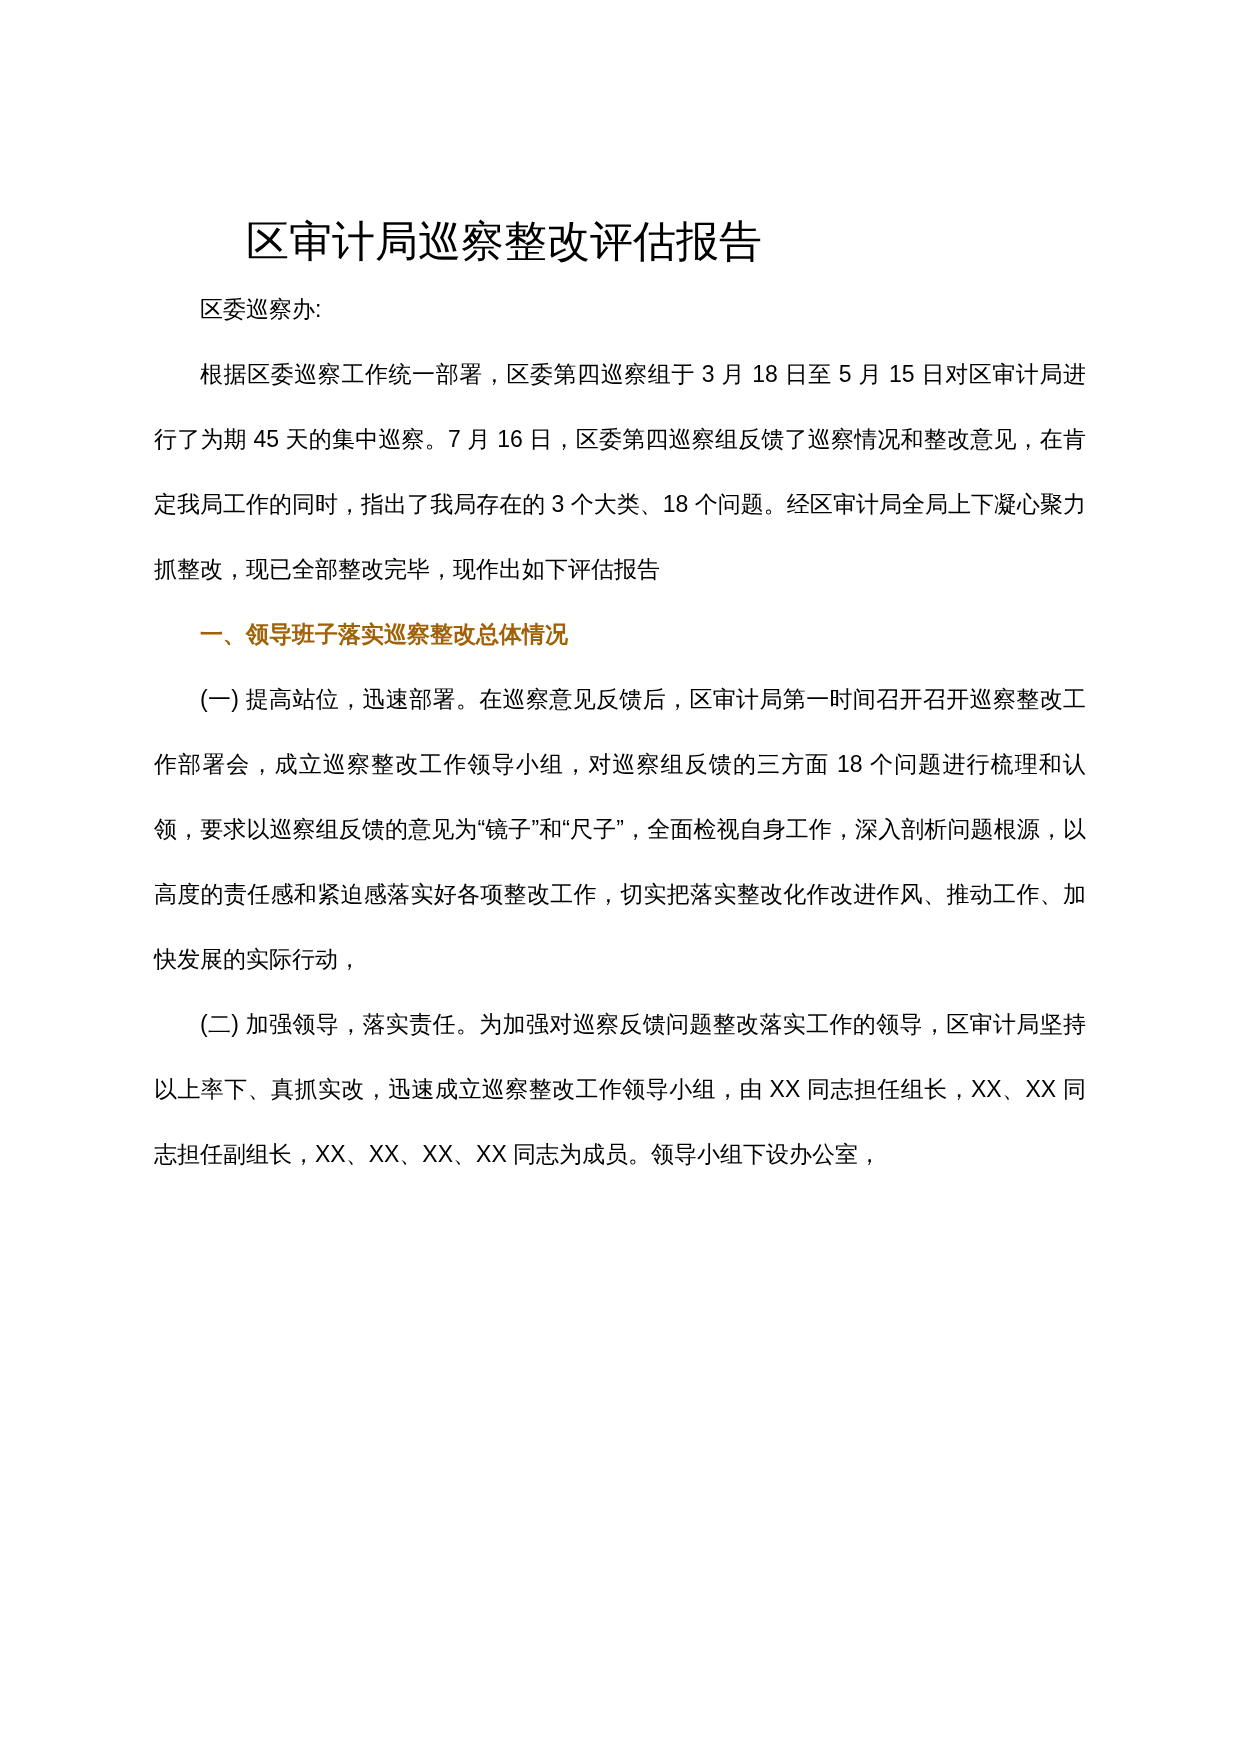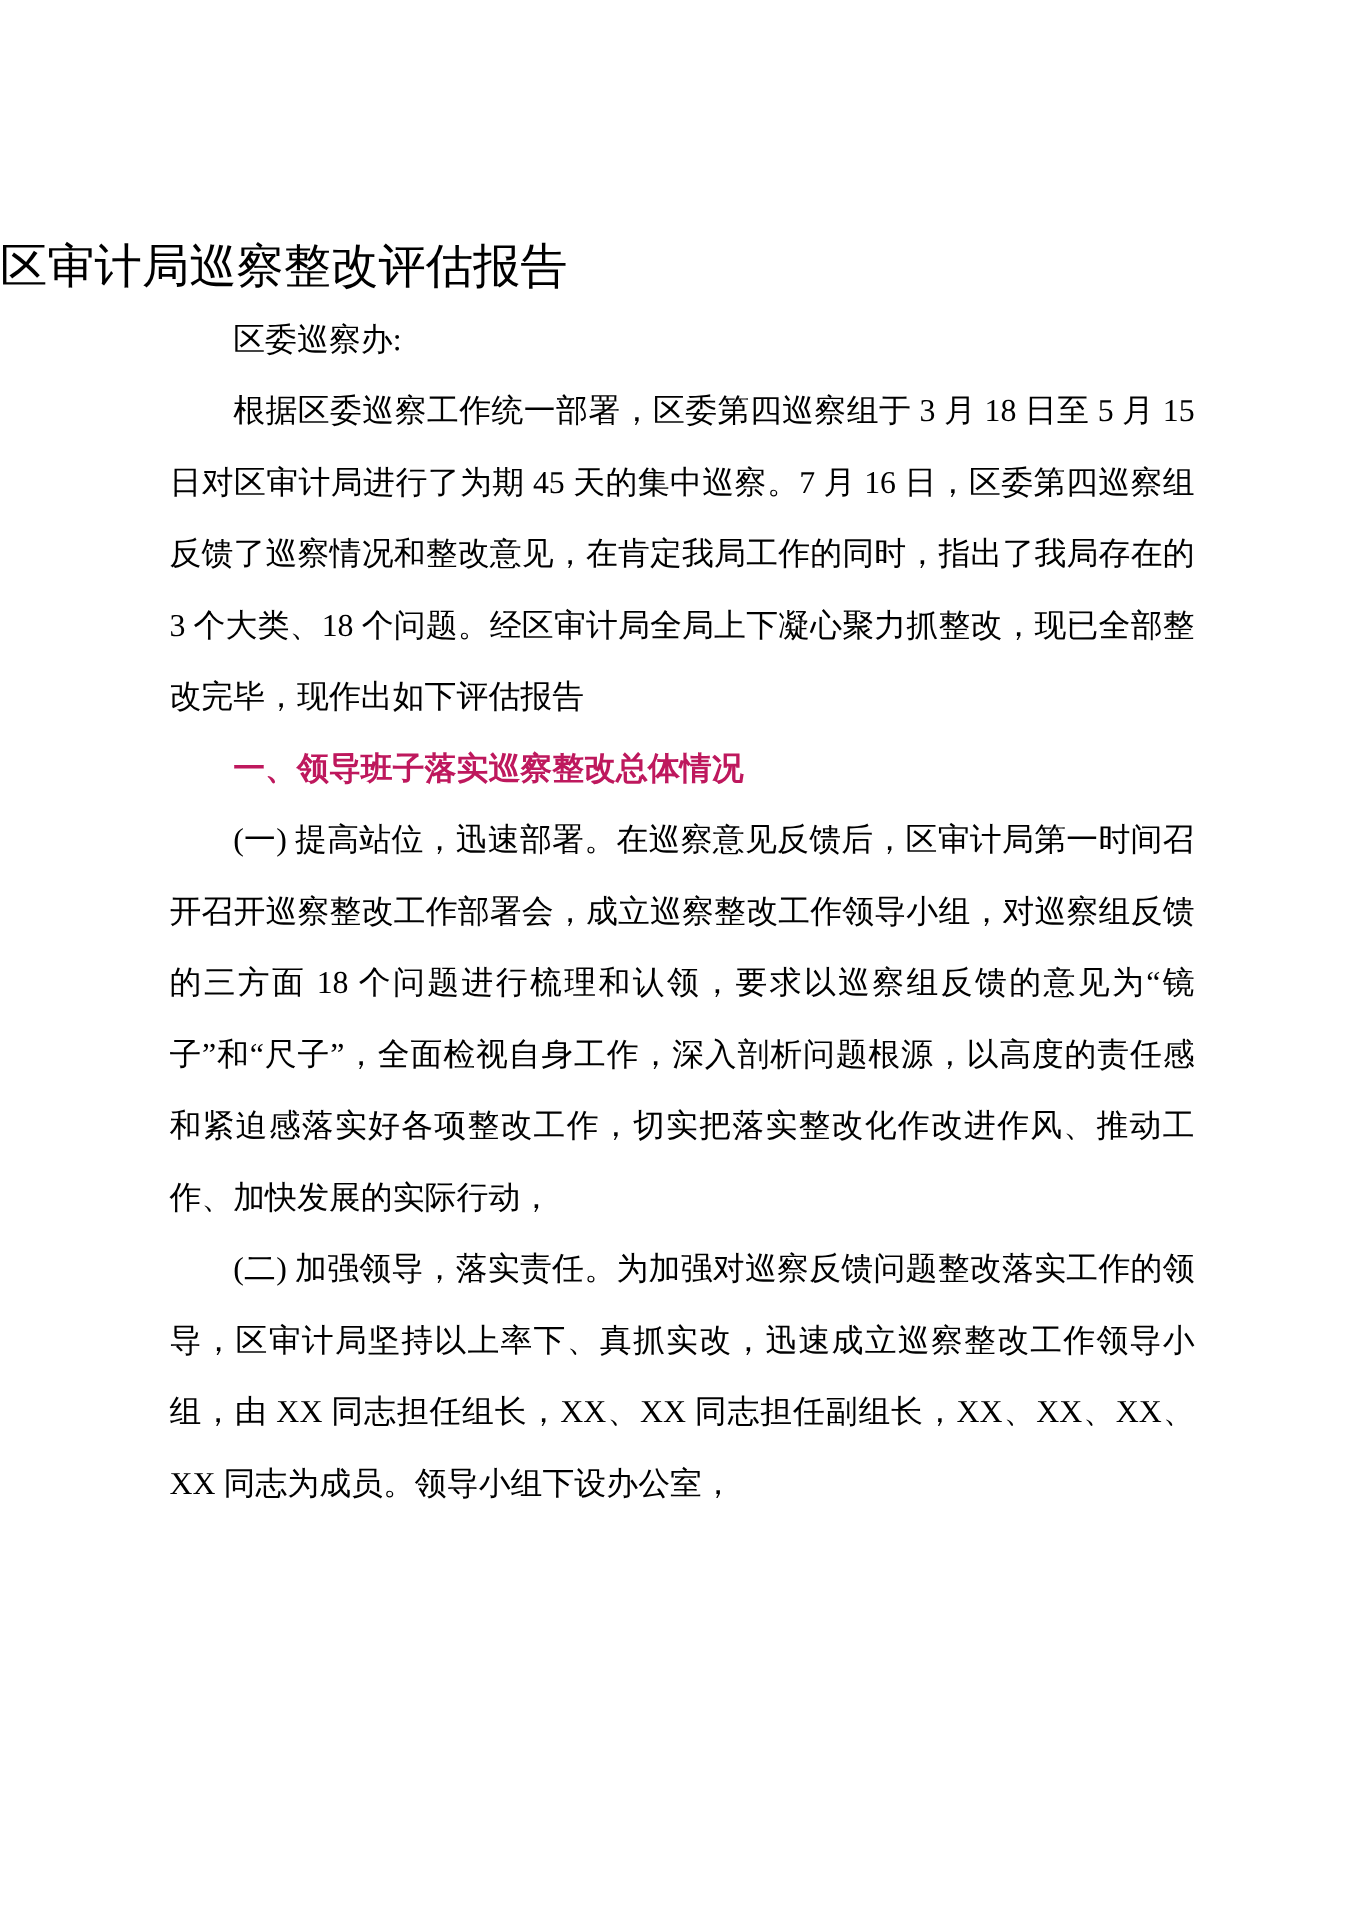--- a/index.html
+++ b/index.html
@@ -3,42 +3,43 @@
 <meta charset="utf-8">
 <style>
   html, body { margin: 0; padding: 0; background: #ffffff; }
   body { width: 1240px; height: 1754px; position: relative; overflow: hidden; }
   .page {
     position: absolute; left: 0; top: 0; width: 1240px; height: 1754px;
     background: #ffffff;
   }
   .title {
     position: absolute; left: 0; top: 212px; width: 1008px;
-    font-family: Liberation Sans, sans-serif;
+    text-align: center;
+    font-family: Liberation Serif, serif;
     font-size: 43px; line-height: 60px; color: #000000;
     letter-spacing: 0px;
   }
   .body {
     position: absolute; left: 154px; top: 277px; width: 932px;
-    font-family: Liberation Serif, serif;
-    font-size: 29px; line-height: 65px; color: #000000;
+    font-family: Liberation Sans, sans-serif;
+    font-size: 23px; line-height: 65px; color: #000000;
     text-align: justify;
   }
   .body p { margin: 0; padding: 0; text-indent: 2em; }
   .body p.salutation { text-indent: 2em; }
   .body p.heading {
     font-weight: bold; text-indent: 2em; letter-spacing: 0px;
   }
 </style>
 </head>
 <body>
 
 <div class="page">
   <div class="title">区审计局巡察整改评估报告</div>
 
   <div class="body">
     <p class="salutation">区委巡察办:</p>
     <p>根据区委巡察工作统一部署，区委第四巡察组于 3 月 18 日至 5 月 15 日对区审计局进行了为期 45 天的集中巡察。7 月 16 日，区委第四巡察组反馈了巡察情况和整改意见，在肯定我局工作的同时，指出了我局存在的 3 个大类、18 个问题。经区审计局全局上下凝心聚力抓整改，现已全部整改完毕，现作出如下评估报告</p>
-    <p class="heading" style="color:#be185d;">一、领导班子落实巡察整改总体情况</p>
+    <p class="heading" style="color:#a16207;">一、领导班子落实巡察整改总体情况</p>
     <p>(一) 提高站位，迅速部署。在巡察意见反馈后，区审计局第一时间召开召开巡察整改工作部署会，成立巡察整改工作领导小组，对巡察组反馈的三方面 18 个问题进行梳理和认领，要求以巡察组反馈的意见为“镜子”和“尺子”，全面检视自身工作，深入剖析问题根源，以高度的责任感和紧迫感落实好各项整改工作，切实把落实整改化作改进作风、推动工作、加快发展的实际行动，</p>
     <p>(二) 加强领导，落实责任。为加强对巡察反馈问题整改落实工作的领导，区审计局坚持以上率下、真抓实改，迅速成立巡察整改工作领导小组，由 XX 同志担任组长，XX、XX 同志担任副组长，XX、XX、XX、XX 同志为成员。领导小组下设办公室，</p>
   </div>
 </div>
 
 </body></html>

